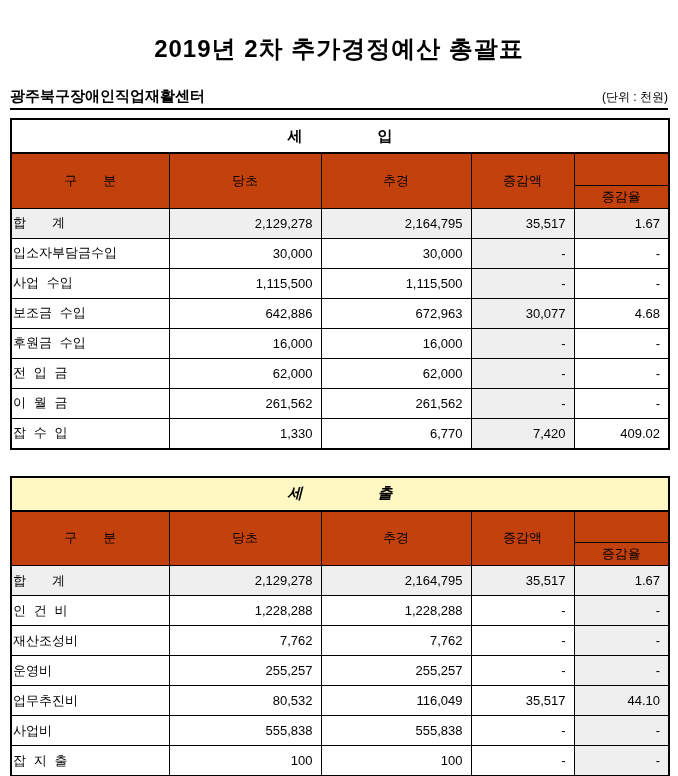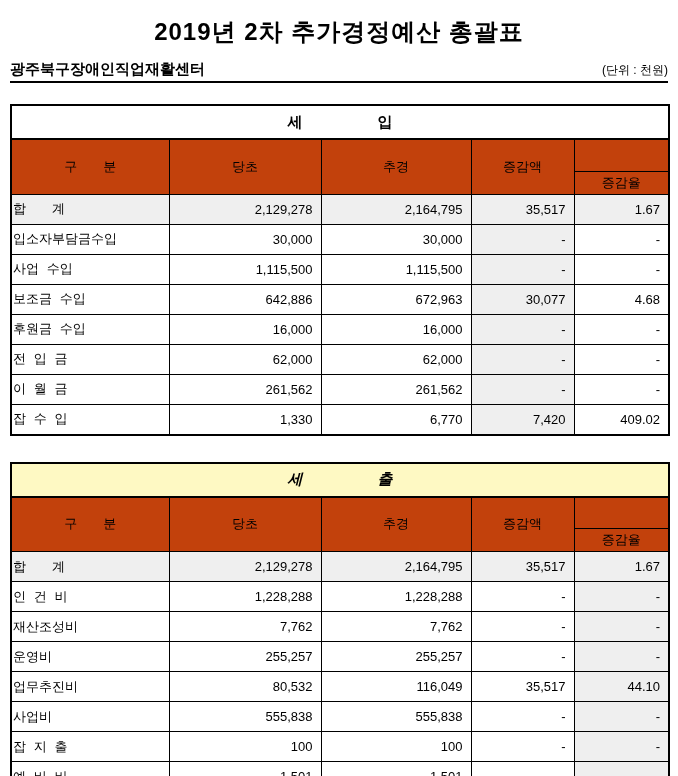--- a/index.html
+++ b/index.html
@@ -12,42 +12,42 @@
   .page {
     width: 678px;
     height: 776px;
     box-sizing: border-box;
     padding: 0 10px;
     overflow: hidden;
     background: #ffffff;
   }
   .doc-title {
     margin: 0;
-    padding-top: 16px;
+    padding-top: 33px;
     text-align: center;
     font-size: 24px;
     font-weight: bold;
     letter-spacing: 1px;
   }
   .subheader {
     display: flex;
     justify-content: space-between;
     align-items: flex-end;
     border-bottom: 2px solid #000;
-    margin-top: 12px;
+    margin-top: 22px;
     padding-bottom: 2px;
   }
   .org-name { font-size: 15px; font-weight: bold; }
   .unit-note { font-size: 12px; }
 
   table.budget {
     border-collapse: collapse;
     table-layout: fixed;
     width: 658px;
-    margin-top: 21px;
+    margin-top: 8px;
     border: 2px solid #000;
     font-size: 13px;
   }
   table.budget.second { margin-top: 26px; }
   table.budget td, table.budget th {
     border: 1px solid #000;
     overflow: hidden;
     white-space: nowrap;
   }
   col.c1 { width: 158px; }

